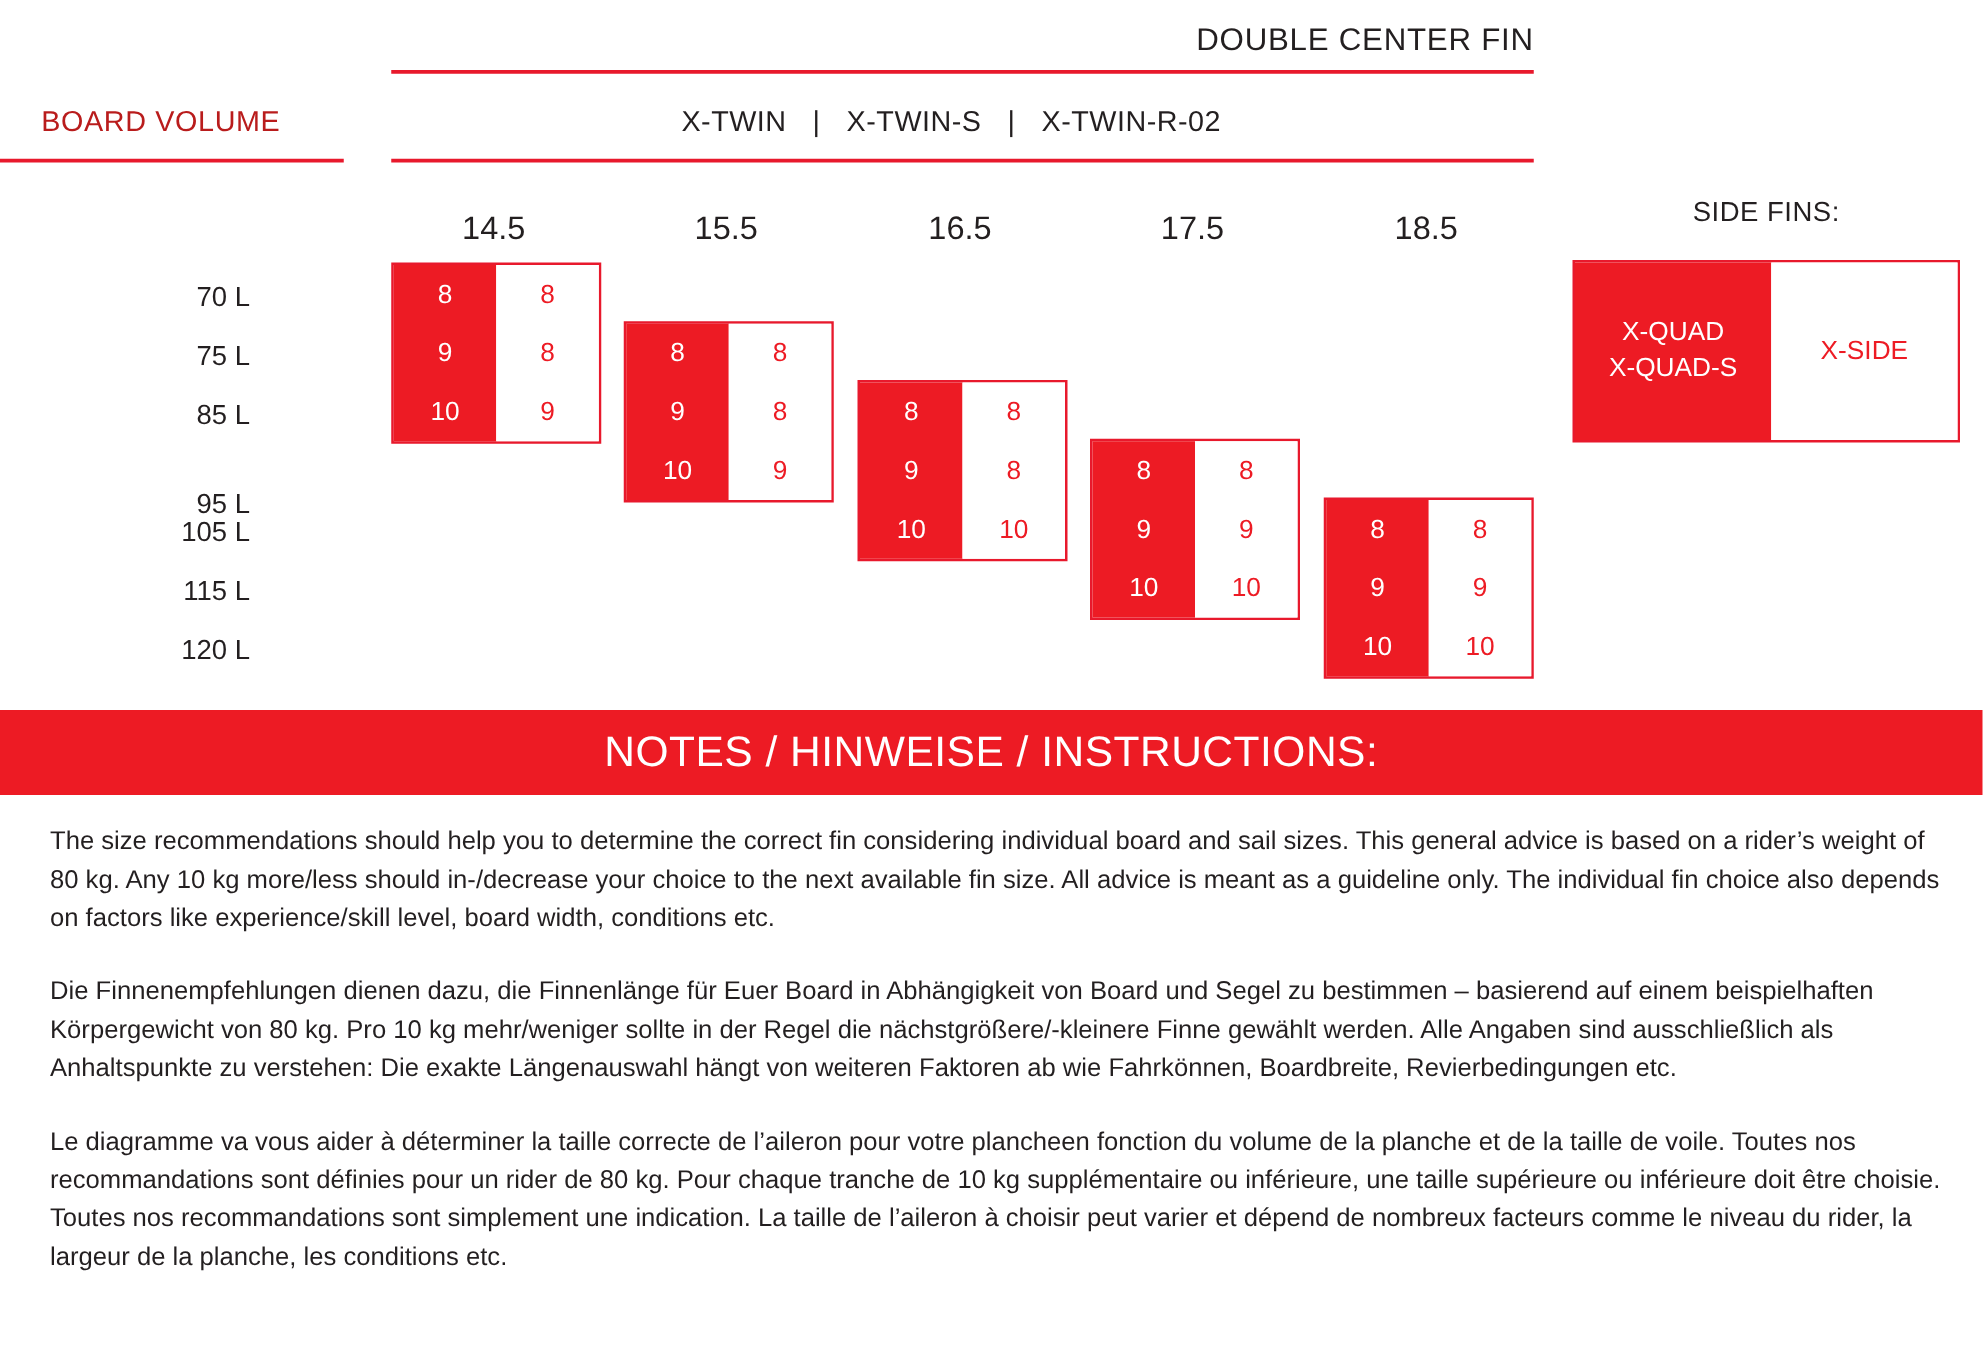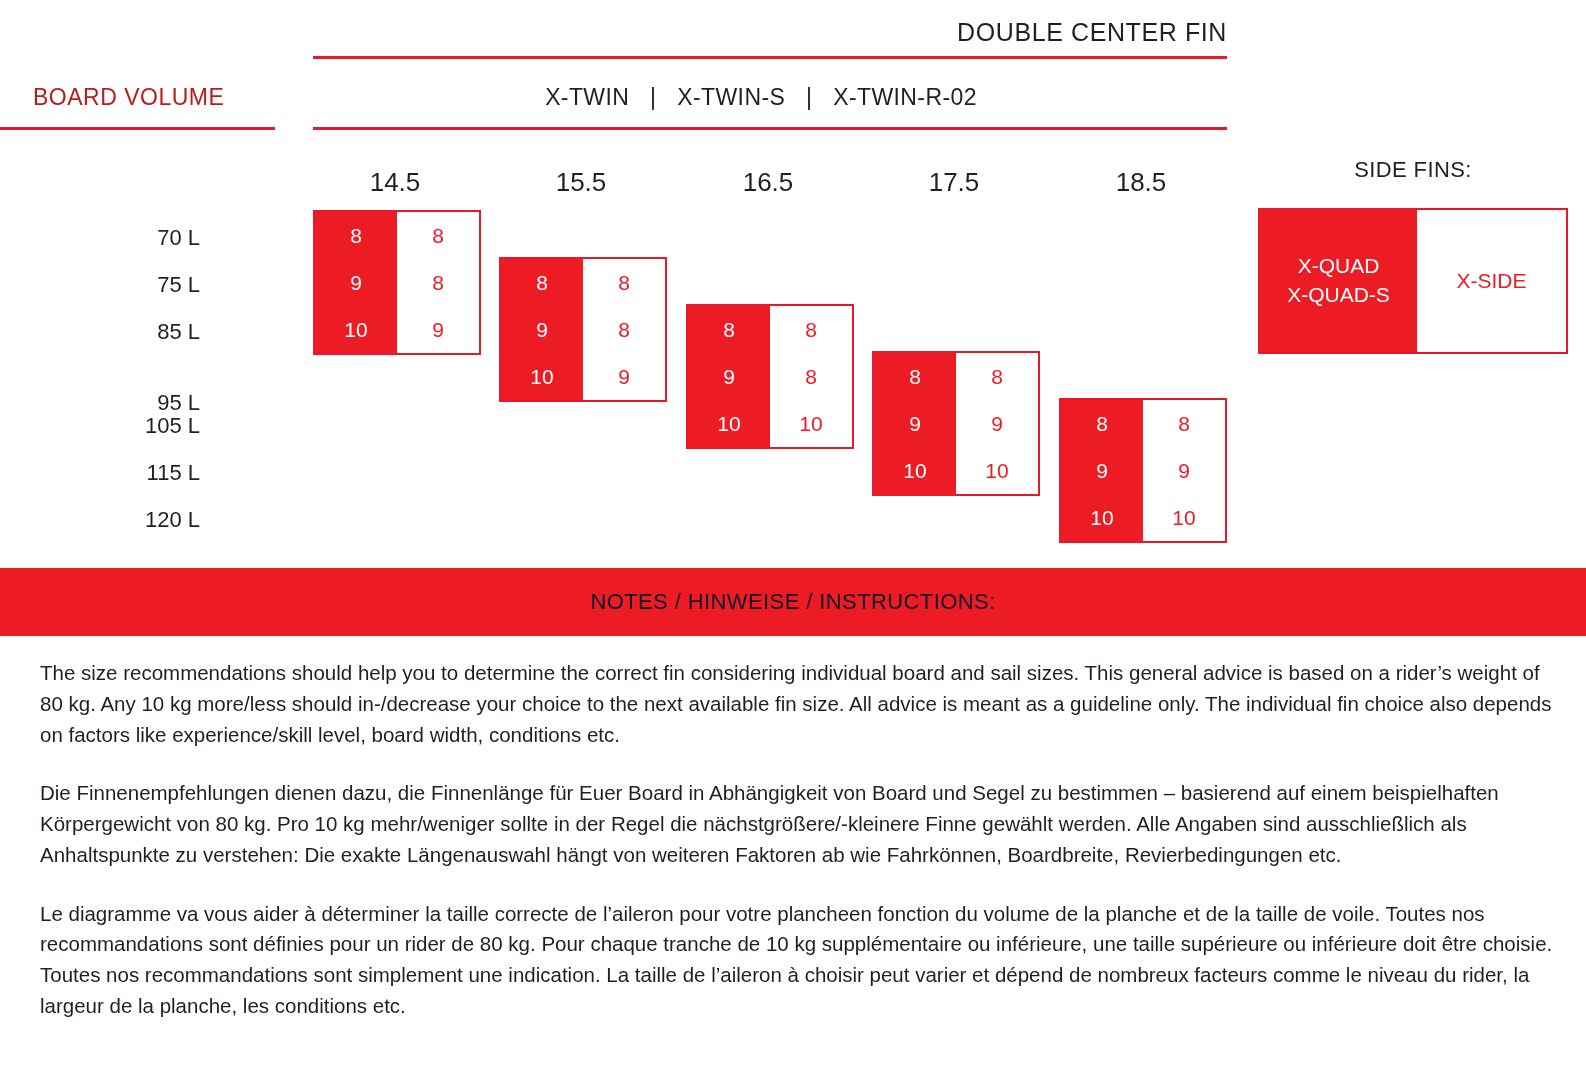--- a/index.html
+++ b/index.html
@@ -163,25 +163,25 @@
   }
 
   
   #notes-banner {
     position: absolute;
     left: 0;
     top: 568px;
     width: 1586px;
     height: 68px;
     background: #ed1b24;
-    color: #0f172a;
+    color: #ffffff;
     display: flex;
     align-items: center;
     justify-content: center;
-    font-size: 22px;
+    font-size: 34px;
     letter-spacing: 0.4px;
   }
 
   
   #notes-body {
     position: absolute;
     left: 0;
     top: 636px;
     width: 1586px;
     padding: 22px 25px 0 25px;

